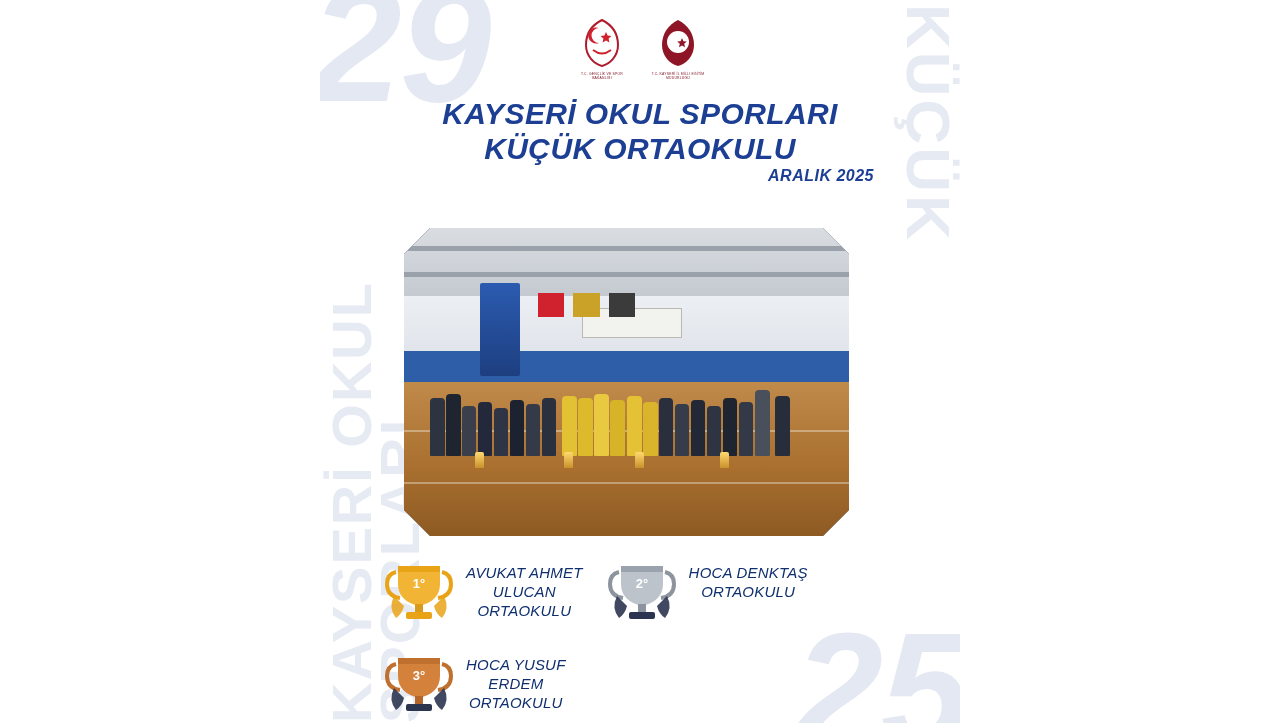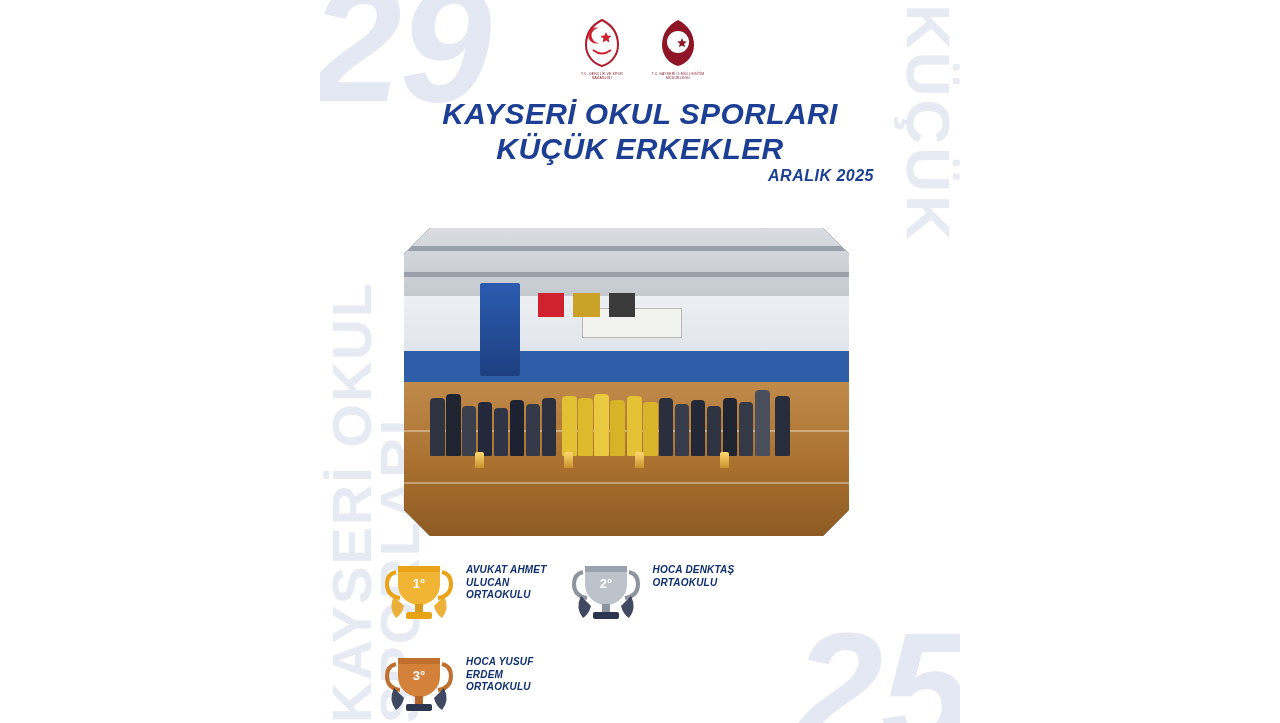--- a/index.html
+++ b/index.html
@@ -231,27 +231,28 @@
     align-items: flex-start;
     gap: 10px;
   }
   .result-item.first  { margin-left: 62px; margin-top: 6px; }
   .result-item.second { margin-left: 22px; margin-top: 6px; }
   .result-item.third  { margin-left: 62px; margin-top: 20px; }
 
   .trophy-ic { width: 74px; height: 72px; flex: 0 0 74px; }
   .result-name {
     color: #0f2f6e;
-    font-weight: 700;
-    font-size: 10px;
+    font-weight: 400;
+    font-size: 15px;
     line-height: 1.25;
     font-style: italic;
     padding-top: 12px;
     white-space: pre-line;
     letter-spacing: 0.2px;
+    text-align: center;
   }
 </style>
 </head>
 <body>
 
 <div class="poster">
 
   <div class="gutter-left"></div>
   <div class="gutter-right"></div>
 
@@ -280,21 +281,21 @@
           <path d="M20 16 a8 8 0 1 0 0 16 a6 6 0 1 1 0 -16 Z" fill="#8e1526"></path>
           <path d="M27 20 l1.4 3.2 3.4 .3 -2.6 2.3 .8 3.4 -3-1.8 -3 1.8 .8-3.4 -2.6-2.3 3.4-.3 Z" fill="#8e1526"></path>
         </svg>
         <div class="cap">T.C.
 KAYSERİ İL MİLLÎ EĞİTİM MÜDÜRLÜĞÜ</div>
       </div>
     </div>
 
     <div class="title-block">
       <div class="title-line">KAYSERİ OKUL SPORLARI</div>
-      <div class="title-line">KÜÇÜK ERKEKLER</div>
+      <div class="title-line">KÜÇÜK ORTAOKULU</div>
       <div class="title-sub">ARALIK 2025</div>
     </div>
 
     <div class="photo-wrap">
       <div class="photo">
         <div class="ph-ceiling"></div>
         <div class="ph-beam" style="top:18px;"></div>
         <div class="ph-beam" style="top:44px;"></div>
         <div class="ph-wall"></div>
         <div class="ph-wall-blue"></div>

